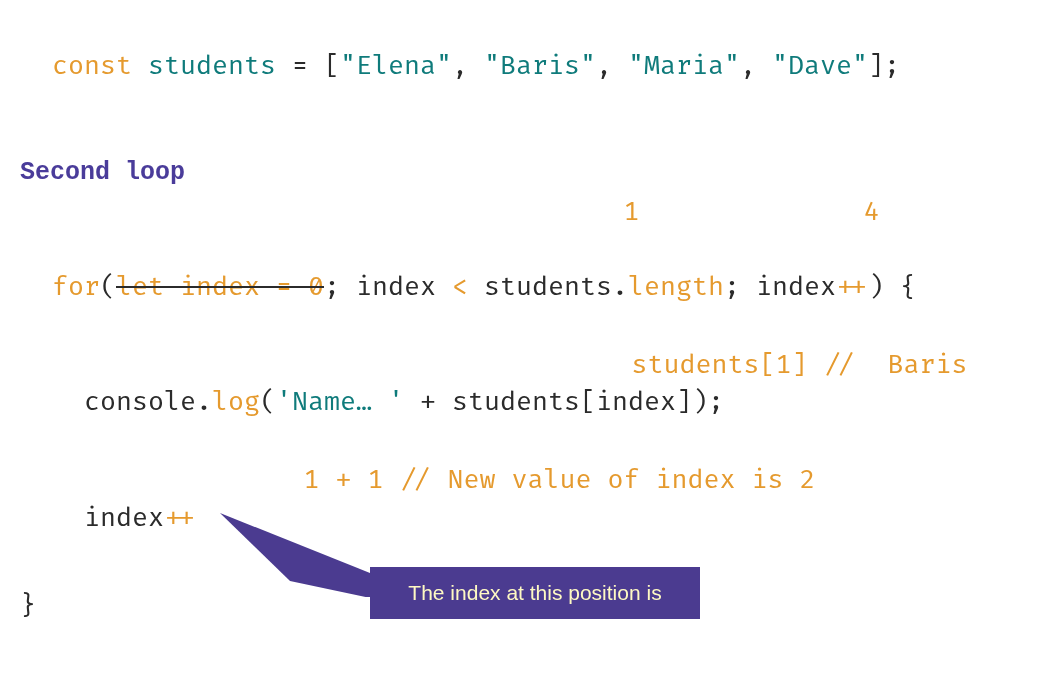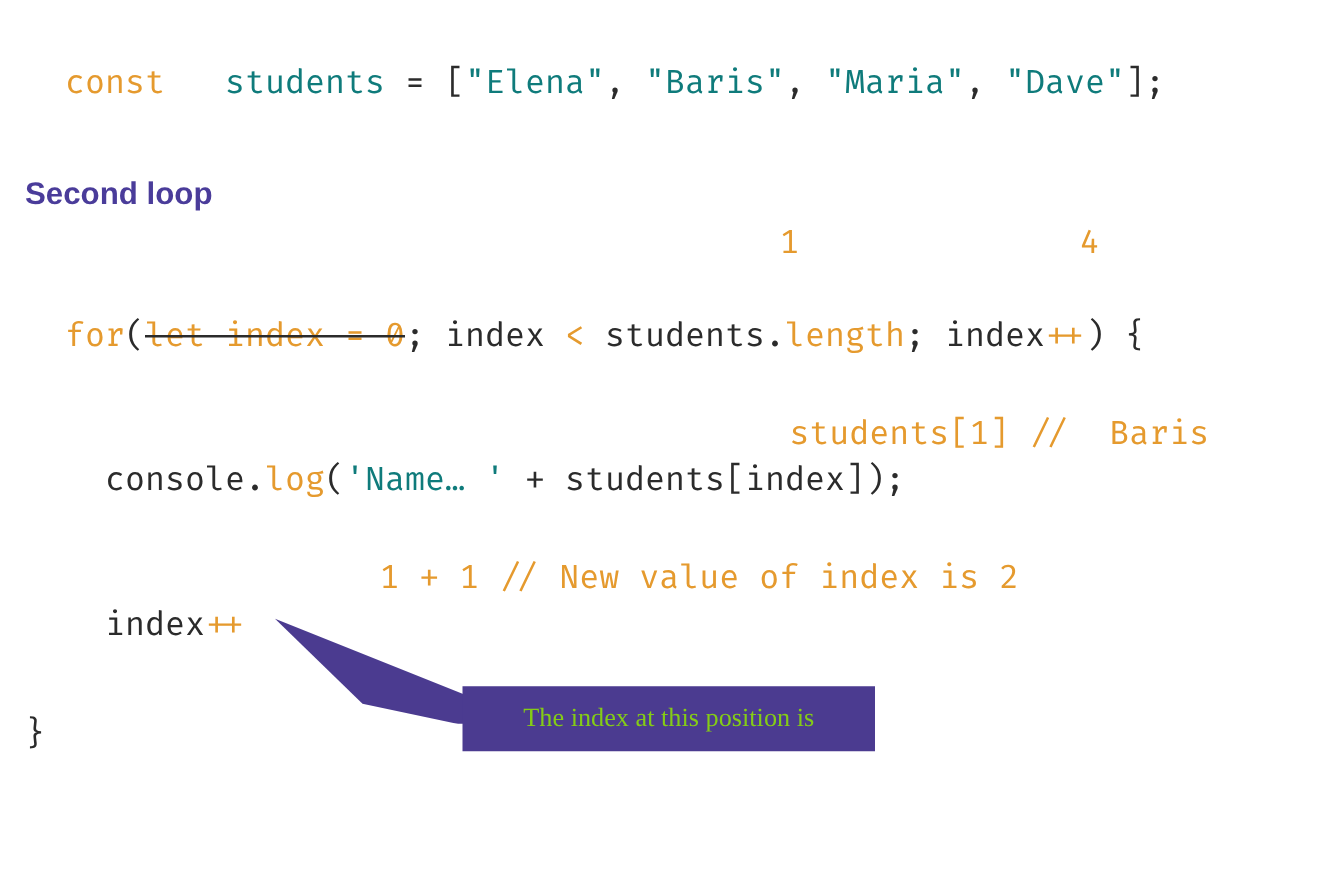--- a/index.html
+++ b/index.html
@@ -8,28 +8,28 @@
     padding: 10px 20px;
     font-family: "Fira Code", "Consolas", "Menlo", monospace;
     font-size: 26px;
     color: #2b2b2b;
     background: #ffffff;
     line-height: 1.45;
     width: 1055px;
   }
   .code { white-space: pre; }
   .kw-orange { color: #e59a2e; text-align: center; }
-  .kw-teal  { color: #0f7b7b; margin-left: 32px; }
+  .kw-teal  { color: #0f7b7b; }
   .str-teal { color: #0f7b7b; }
   .heading {
-    font-family: Liberation Sans, sans-serif;
+    font-family: Liberation Mono, monospace;
     font-weight: 700;
     font-size: 25px;
     color: #4a3c9a;
-    margin-top: 52px;
+    margin-top: 70px;
     margin-bottom: 2px;
   }
   .strike {
     text-decoration: line-through;
     text-decoration-color: #2b2b2b;
     text-decoration-thickness: 2px;
   }
   .annot-line {
     color: #e59a2e;
     white-space: pre;
@@ -38,22 +38,22 @@
   .callout-wrap {
     position: relative;
     height: 140px;
   }
   .callout-box {
     position: absolute;
     left: 350px;
     top: 30px;
     width: 330px;
     background: #4b3b90;
-    color: #84cc16;
-    font-family: Liberation Serif, serif;
+    color: #fef9c3;
+    font-family: Liberation Sans, sans-serif;
     font-size: 21px;
     text-align: center;
     padding: 12px 14px;
     line-height: 1.3;
   }
   
   .arrow-svg {
     position: absolute;
     left: 180px;
     top: -30px;

